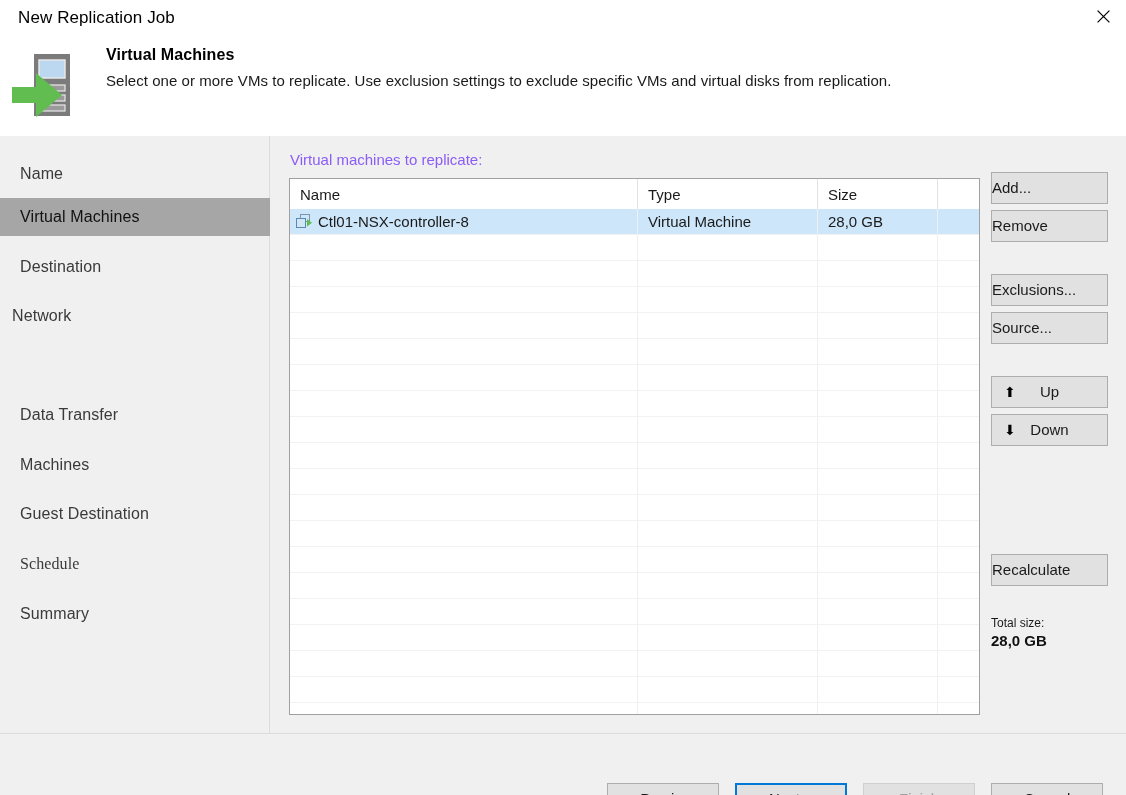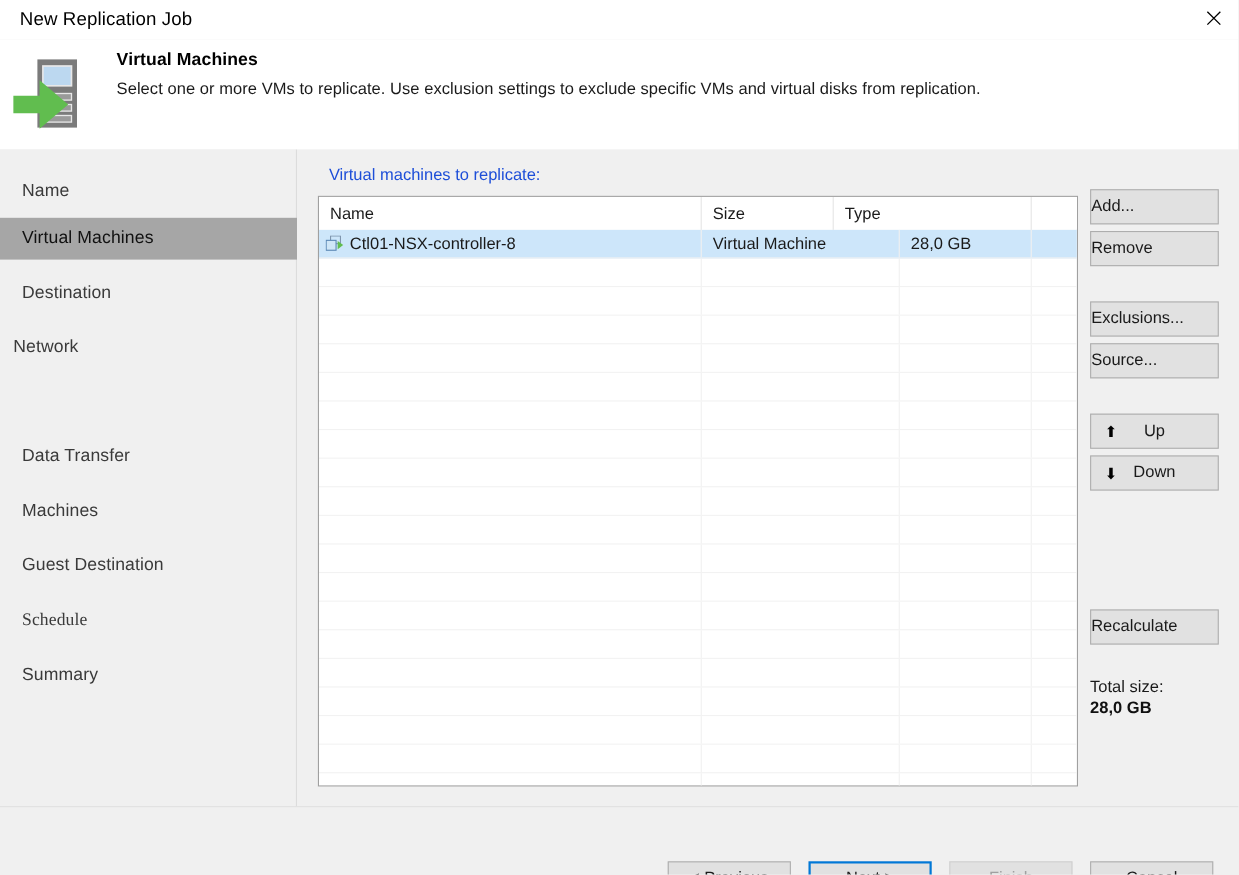--- a/index.html
+++ b/index.html
@@ -112,22 +112,21 @@
   
   .main {
     position: absolute;
     left: 271px; top: 0;
     width: 855px; height: 597px;
   }
   .list-label {
     position: absolute;
     left: 19px; top: 15px;
     font-size: 15px;
-    color: #1d4ed8;
-    margin-left: 9px;
+    color: #8b5cf6;
   }
 
   
   .table-wrap {
     position: absolute;
     left: 18px; top: 42px;
     width: 691px; height: 537px;
     background: #ffffff;
     border: 1px solid #a0a0a0;
     overflow: hidden;
@@ -211,21 +210,21 @@
     line-height: 30px;
     font-size: 14px;
     color: #000;
   }
   .gap-sm { height: 6px; }
   .gap-md { height: 32px; }
   .gap-lg { height: 108px; }
 
   .total-label {
     width: 130px;
-    font-size: 15px;
+    font-size: 12px;
     color: #1a1a1a;
     margin-top: 30px;
   }
   .total-value {
     width: 130px;
     font-size: 15px;
     font-weight: bold;
     color: #111111;
     margin-top: 2px;
   }
@@ -311,22 +310,22 @@
       <div class="side-item" style="top:409px;font-family:Liberation Serif, serif;">Schedule</div>
       <div class="side-item" style="top:459px;">Summary</div>
     </div>
 
     <div class="main">
       <div class="list-label">Virtual machines to replicate:</div>
 
       <div class="table-wrap">
         <div class="thead">
           <div class="th c-name">Name</div>
+          <div class="th c-type">Type</div>
           <div class="th c-size">Size</div>
-          <div class="th c-type">Type</div>
           <div class="th c-pad"></div>
         </div>
         <div class="tbody" id="tbody">
             <div class="trow selected">
               <div class="td c-name">
                 <span>
                   <svg class="vm-icon" viewBox="0 0 18 16" aria-hidden="true">
                     <rect x="4.5" y="0.5" width="9" height="7" fill="none" stroke="#7f95ad" stroke-width="1"></rect>
                     <rect x="0.5" y="4.5" width="9" height="9" fill="#cfe6f7" stroke="#5b88b5" stroke-width="1"></rect>
                     <path d="M11 5 L16 8.8 L11 12.6 Z" fill="#61bd4f"></path>

